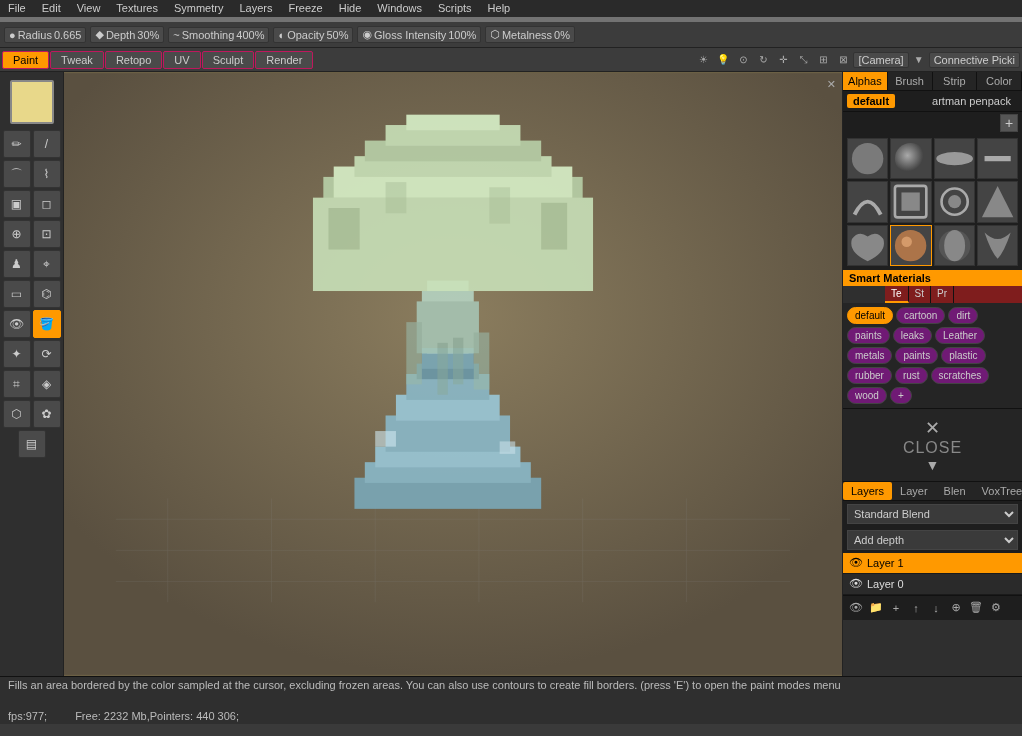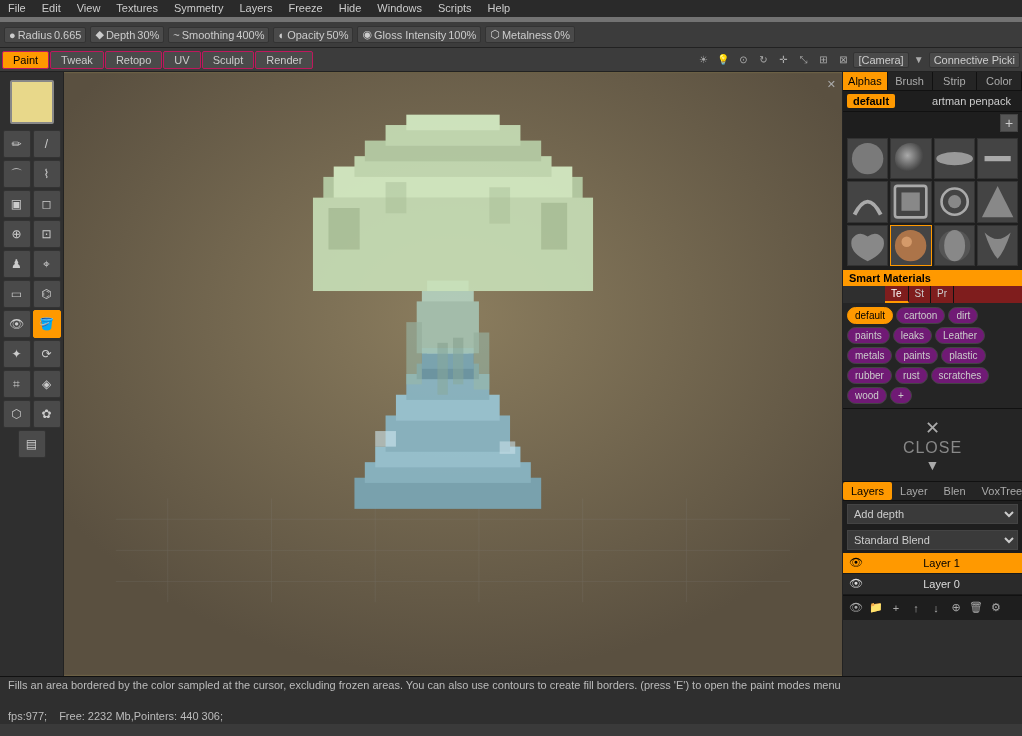--- a/index.html
+++ b/index.html
@@ -72,21 +72,21 @@
     .layers-header { display: flex; background: #252525; border-bottom: 1px solid #111; }
     .layers-tab { padding: 3px 8px; font-size: 11px; cursor: pointer; color: #aaa; }
     .layers-tab.active { background: #f90; color: #000; border-radius: 2px; }
 
     .blend-row { display: flex; align-items: center; padding: 3px 4px; background: #1e1e1e; gap: 2px; }
     .blend-select { flex: 1; background: #3a3a3a; border: 1px solid #444; color: #ccc; font-size: 11px; padding: 2px; }
 
     .layer-item { display: flex; align-items: center; padding: 3px 6px; background: #2a2a2a; gap: 4px; border-bottom: 1px solid #1a1a1a; cursor: pointer; }
     .layer-item.active { background: #f90; color: #000; }
     .layer-eye { width: 14px; height: 14px; display: flex; align-items: center; justify-content: center; font-size: 11px; }
-    .layer-name { font-size: 11px; flex: 1; text-align: center; }
+    .layer-name { font-size: 11px; flex: 1; }
 
     .layers-bottom-icons { display: flex; align-items: center; background: #1e1e1e; padding: 3px 4px; gap: 2px; border-top: 1px solid #111; }
     .bottom-icon { width: 18px; height: 18px; display: flex; align-items: center; justify-content: center; color: #aaa; font-size: 11px; cursor: pointer; }
   </style>
 </head>
 <body>
 
 <div id="menu-bar">
   <div class="menu-item">File</div>
   <div class="menu-item">Edit</div>
@@ -409,26 +409,26 @@
 
     <div class="layers-header">
       <div class="layers-tab active">Layers</div>
       <div class="layers-tab">Layer</div>
       <div class="layers-tab">Blen</div>
       <div class="layers-tab">VoxTree</div>
     </div>
 
     <div class="blend-row">
       <select class="blend-select">
-        <option>Add depth</option>
+        <option>Standard Blend</option>
       </select>
     </div>
     <div class="blend-row">
       <select class="blend-select">
-        <option>Standard Blend</option>
+        <option>Add depth</option>
       </select>
     </div>
 
     <div class="layer-item active">
       <span class="layer-eye">👁</span>
       <span class="layer-name">Layer 1</span>
     </div>
     <div class="layer-item">
       <span class="layer-eye">👁</span>
       <span class="layer-name">Layer 0</span>
@@ -443,17 +443,17 @@
       <span class="bottom-icon">⊕</span>
       <span class="bottom-icon">🗑</span>
       <span class="bottom-icon">⚙</span>
     </div>
 
   </div>
 </div>
 
 <div id="status-bar">
   <div>Fills an area bordered by the color sampled at the cursor, excluding frozen areas. You can also use contours to create fill borders. (press 'E') to open the paint modes menu</div>
-  <div style="display:flex; gap:12px; margin-top:19px;">
+  <div style="display:flex; gap:28px; margin-top:19px;">
     <span>fps:977;</span>
     <span>Free: 2232 Mb,Pointers: 440 306;</span>
   </div>
 </div>
 
 </body></html>

